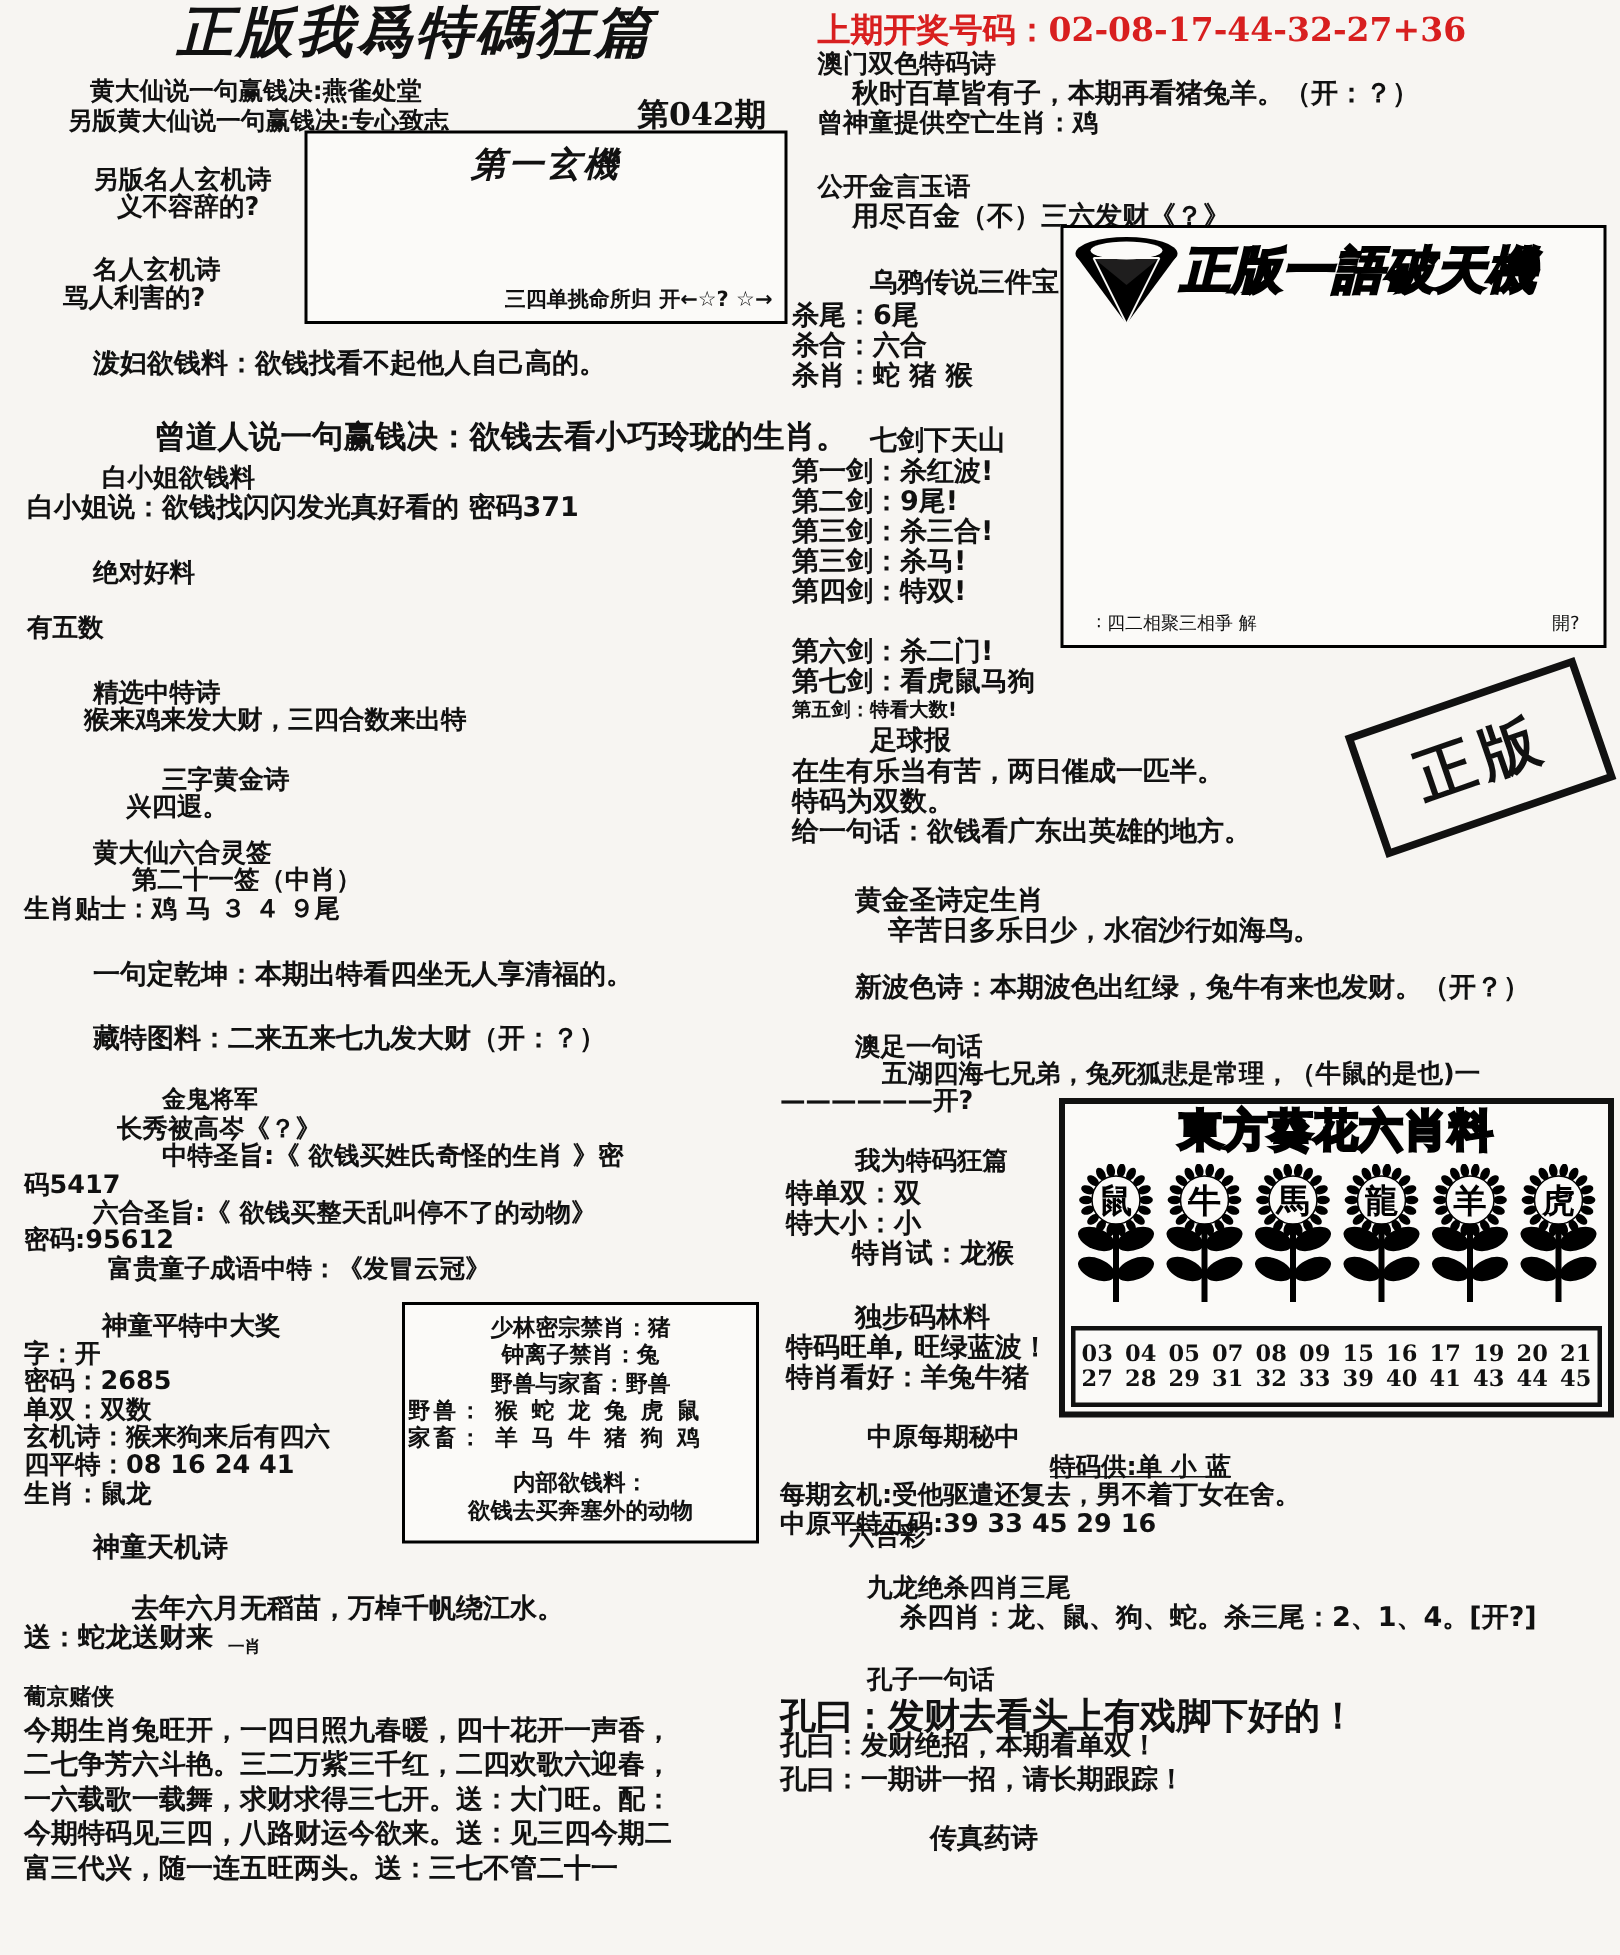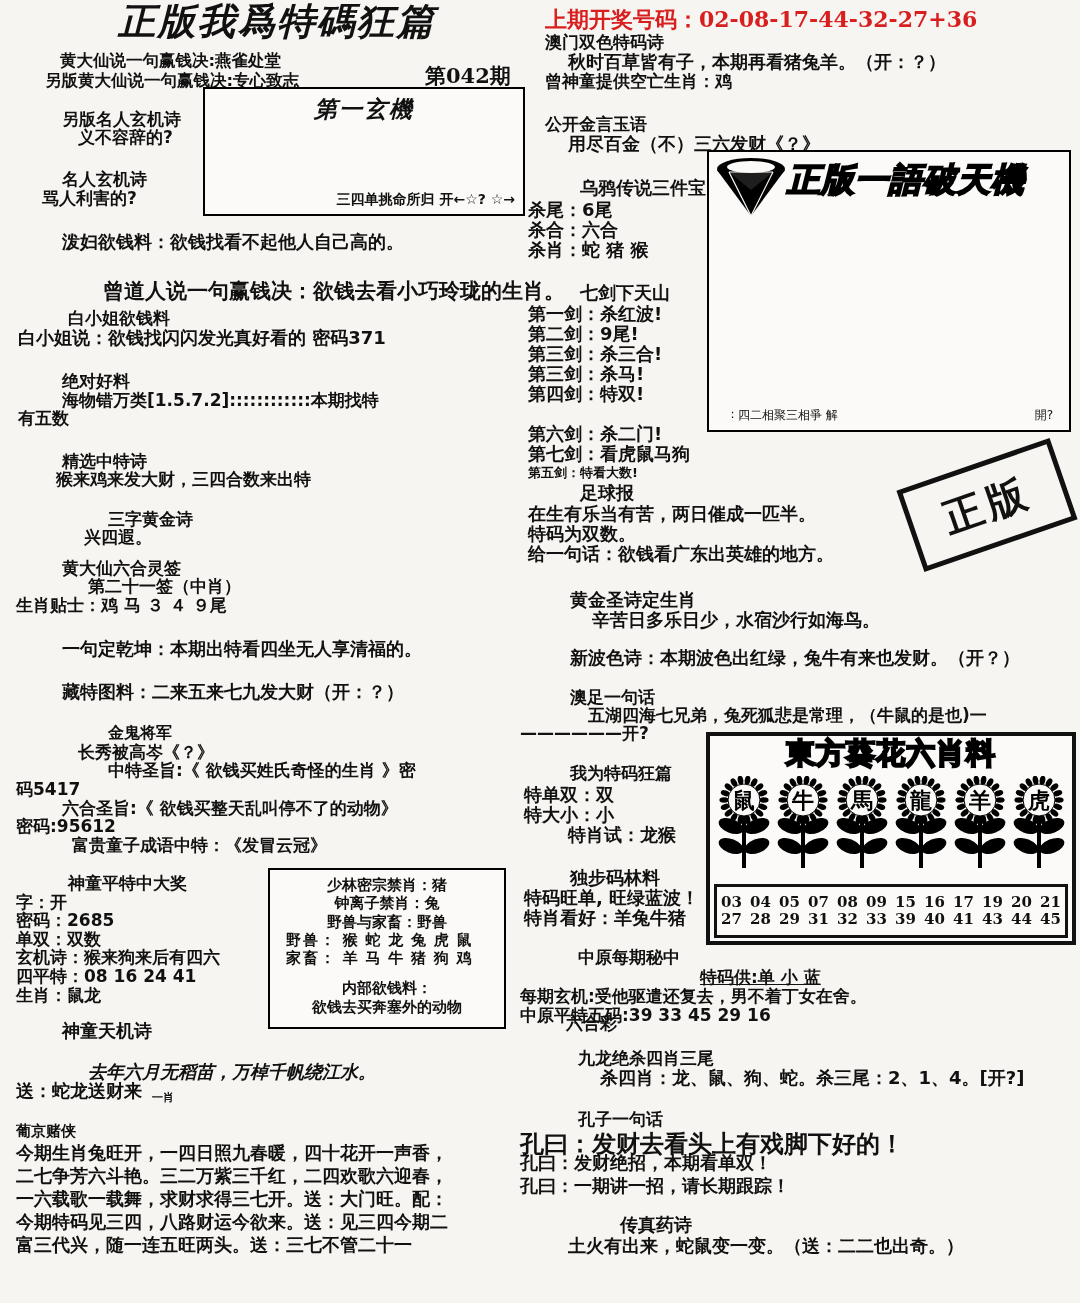--- a/index.html
+++ b/index.html
@@ -72,21 +72,21 @@
     transform:rotate(-19deg);
     display:flex;align-items:center;justify-content:center;
     font-family:"DejaVu Serif","Liberation Serif",serif;
     font-size:40px;font-weight:bold;letter-spacing:5px;
     background:transparent;
   }
 
   
   .shaolinbox{left:268px;top:868px;width:234px;height:157px;}
   .shaolinbox .ln{text-align:center;font-size:15px;font-weight:bold;line-height:1.22;white-space:nowrap;}
-  .shaolinbox .ln.wide{text-align:left;padding-left:16px;letter-spacing:2px;font-family:Liberation Serif, serif;}
+  .shaolinbox .ln.wide{text-align:left;padding-left:2px;letter-spacing:2px;}
 
   
   .xbox{left:203px;top:87px;width:318px;height:125px;}
   .xbox .xt{
     text-align:center;font-size:23px;font-weight:bold;
     font-family:"DejaVu Serif","Liberation Serif",serif;font-style:italic;
     margin-top:5px;letter-spacing:2px;
   }
   .xbox .xf{position:absolute;right:8px;bottom:5px;font-size:14px;font-weight:bold;white-space:nowrap;}
 
@@ -131,21 +131,20 @@
   <div class="col-left" id="left-col">
       <div class="t" style="left: 62px; top: 108px; font-size: 17px;">另版名人玄机诗</div>
       <div class="t" style="left: 78px; top: 126px; font-size: 17px;">义不容辞的?</div>
       <div class="t" style="left: 62px; top: 168px; font-size: 17px;">名人玄机诗</div>
       <div class="t" style="left: 42px; top: 187px; font-size: 17px;">骂人利害的?</div>
       <div class="t" style="left: 62px; top: 230px; font-size: 18px;">泼妇欲钱料：欲钱找看不起他人自己高的。</div>
       <div class="t" style="left: 79px; top: 277px; font-size: 21px; margin-left: 24px;">曾道人说一句赢钱决：欲钱去看小巧玲珑的生肖。</div>
       <div class="t" style="left: 68px; top: 307px; font-size: 17px;">白小姐欲钱料</div>
       <div class="t" style="left: 18px; top: 326px; font-size: 18px;">白小姐说：欲钱找闪闪发光真好看的  密码371</div>
       <div class="t" style="left: 62px; top: 370px; font-size: 17px;">绝对好料</div>
-      <div class="t" style="left: 62px; top: 389px; font-size: 17px;">海物错万类[1.5.7.2]::::::::::::本期找特</div>
       <div class="t" style="left: 18px; top: 407px; font-size: 17px;">有五数</div>
       <div class="t" style="left: 62px; top: 450px; font-size: 17px;">精选中特诗</div>
       <div class="t" style="left: 56px; top: 468px; font-size: 17px;">猴来鸡来发大财，三四合数来出特</div>
       <div class="t" style="left: 108px; top: 508px; font-size: 17px;">三字黄金诗</div>
       <div class="t" style="left: 84px; top: 526px; font-size: 17px;">兴四遐。</div>
       <div class="t" style="left: 62px; top: 557px; font-size: 17px;">黄大仙六合灵签</div>
       <div class="t" style="left: 88px; top: 575px; font-size: 17px;">第二十一签（中肖）</div>
       <div class="t" style="left: 16px; top: 594px; font-size: 17px;">生肖贴士：鸡 马 ３ ４ ９尾</div>
       <div class="t" style="left: 62px; top: 637px; font-size: 18px;">一句定乾坤：本期出特看四坐无人享清福的。</div>
       <div class="t" style="left: 62px; top: 680px; font-size: 18px;">藏特图料：二来五来七九发大财（开：？）</div>
@@ -157,21 +156,21 @@
       <div class="t" style="left: 16px; top: 815px; font-size: 17px;">密码:95612</div>
       <div class="t" style="left: 72px; top: 834px; font-size: 17px;">富贵童子成语中特：《发冒云冠》</div>
       <div class="t" style="left: 68px; top: 872px; font-size: 17px;">神童平特中大奖</div>
       <div class="t" style="left: 16px; top: 891px; font-size: 17px;">字：开</div>
       <div class="t" style="left: 16px; top: 909px; font-size: 17px;">密码：2685</div>
       <div class="t" style="left: 16px; top: 928px; font-size: 17px;">单双：双数</div>
       <div class="t" style="left: 16px; top: 946px; font-size: 17px;">玄机诗：猴来狗来后有四六</div>
       <div class="t" style="left: 16px; top: 965px; font-size: 17px;">四平特：08 16 24 41</div>
       <div class="t" style="left: 16px; top: 984px; font-size: 17px;">生肖：鼠龙</div>
       <div class="t" style="left: 62px; top: 1019px; font-size: 18px;">神童天机诗</div>
-      <div class="t" style="left: 88px; top: 1060px; font-size: 18px; font-style: italic;">去年六月无稻苗，万棹千帆绕江水。</div>
+      <div class="t" style="left: 88px; top: 1060px; font-size: 18px;">去年六月无稻苗，万棹千帆绕江水。</div>
       <div class="t" style="left: 16px; top: 1079px; font-size: 18px;">送：蛇龙送财来</div>
       <div class="t" style="left: 152px; top: 1090px; font-size: 11px;">一肖</div>
       <div class="t" style="left: 16px; top: 1122px; font-size: 15px;">葡京赌侠</div>
       <div class="t" style="left: 16px; top: 1141px; font-size: 18px;">今期生肖兔旺开，一四日照九春暖，四十花开一声香，</div>
       <div class="t" style="left: 16px; top: 1164px; font-size: 18px;">二七争芳六斗艳。三二万紫三千红，二四欢歌六迎春，</div>
       <div class="t" style="left: 16px; top: 1187px; font-size: 18px;">一六载歌一载舞，求财求得三七开。送：大门旺。配：</div>
       <div class="t" style="left: 16px; top: 1210px; font-size: 18px;">今期特码见三四，八路财运今欲来。送：见三四今期二</div>
       <div class="t" style="left: 16px; top: 1233px; font-size: 18px;">富三代兴，随一连五旺两头。送：三七不管二十一</div>
     </div>
 
@@ -228,21 +227,20 @@
       <div class="t" style="left: 170px; top: 966px; font-size: 17px; text-decoration: underline;">特码供:单 小 蓝</div>
       <div class="t" style="left: -10px; top: 985px; font-size: 17px;">每期玄机:受他驱遣还复去，男不着丁女在舍。</div>
       <div class="t" style="left: -10px; top: 1004px; font-size: 17px;">中原平特五码:39 33 45 29 16</div>
       <div class="t" style="left: 48px; top: 1047px; font-size: 17px;">九龙绝杀四肖三尾</div>
       <div class="t" style="left: 70px; top: 1066px; font-size: 18px;">杀四肖：龙、鼠、狗、蛇。杀三尾：2、1、4。[开?]</div>
       <div class="t" style="left: 48px; top: 1108px; font-size: 17px;">孔子一句话</div>
       <div class="t" style="left: -10px; top: 1128px; font-size: 24px;">孔曰：发财去看头上有戏脚下好的！</div>
       <div class="t" style="left: -10px; top: 1174px; font-size: 18px;">孔曰：一期讲一招，请长期跟踪！</div>
       <div class="t" style="left: -10px; top: 1151px; font-size: 18px;">孔曰：发财绝招，本期看单双！</div>
       <div class="t" style="left: 90px; top: 1213px; font-size: 18px;">传真药诗</div>
-      <div class="t" style="left: 38px; top: 1234px; font-size: 18px;">土火有出来，蛇鼠变一变。（送：二二也出奇。）</div>
     </div>
 
   <div class="box logobox">
     <svg width="72" height="62" viewBox="0 0 72 62" style="position:absolute;left:6px;top:4px">
       <polygon points="2,14 70,14 36,60" fill="#000"></polygon>
       <ellipse cx="36" cy="13" rx="34" ry="11" fill="#000"></ellipse>
       <ellipse cx="36" cy="11" rx="24" ry="6" fill="#fbfaf8"></ellipse>
       <polygon points="14,16 58,16 36,34" fill="#fbfaf8" opacity="0.12"></polygon>
       <line x1="14" y1="16" x2="36" y2="60" stroke="#fbfaf8" stroke-width="1.2"></line>
       <line x1="58" y1="16" x2="36" y2="60" stroke="#fbfaf8" stroke-width="1.2"></line>

